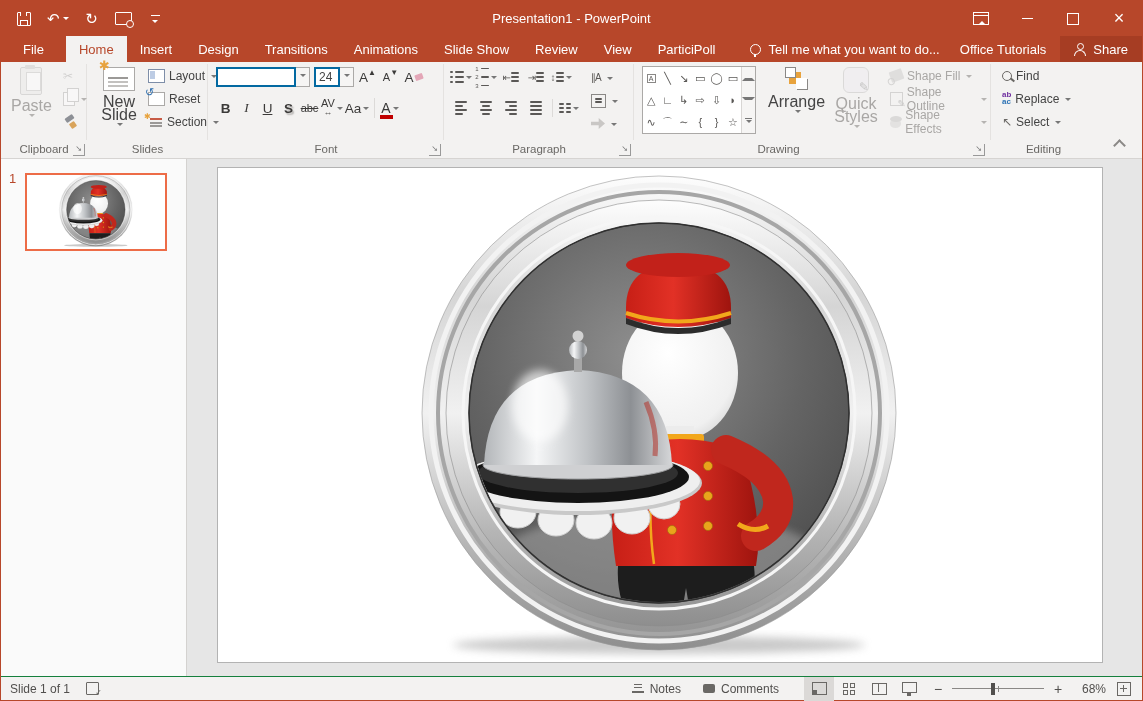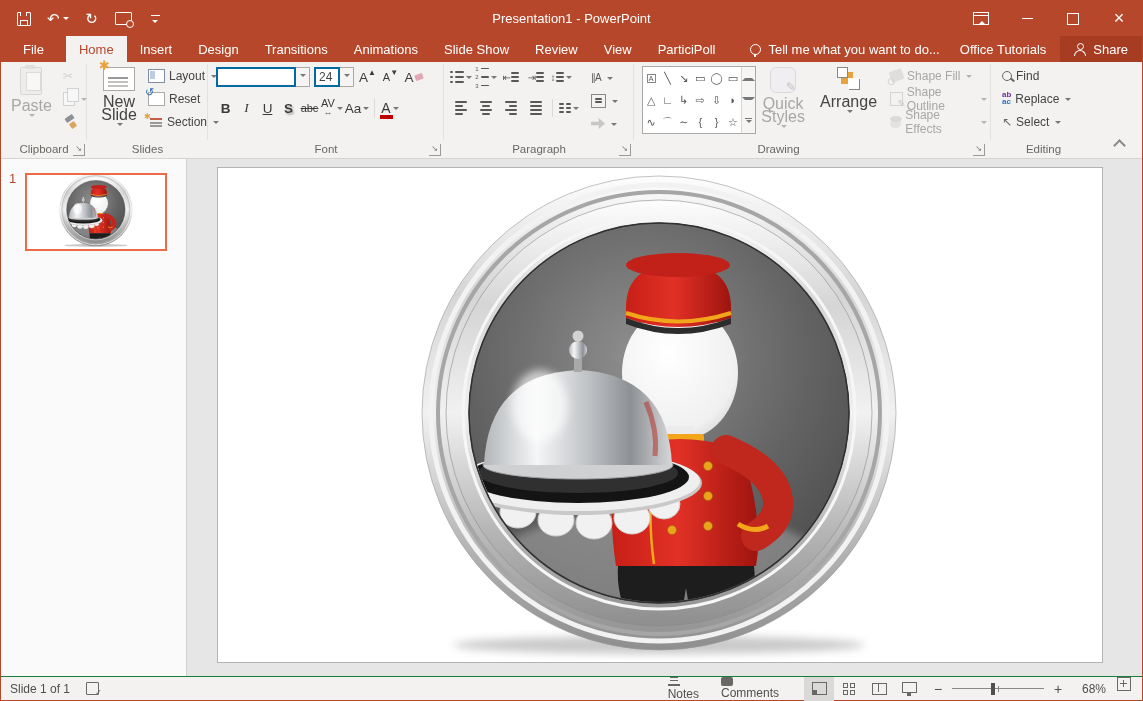--- a/index.html
+++ b/index.html
@@ -138,21 +138,21 @@
   .workspace{position:absolute;left:187px;top:158px;right:0;bottom:24px;background:#E6E6E6;}
   .slide{position:absolute;left:29px;top:8px;width:884px;height:494px;background:#fff;border:1px solid #B3B3B3;box-sizing:content-box;}
   .slide svg{display:block;}
 
   
   .statusbar{position:absolute;left:0;bottom:0;right:0;height:24px;background:#F3F2F1;border-top:1px solid #15803d;display:flex;align-items:center;font-size:12px;color:#514f4d;box-sizing:border-box;}
   .sb-left{display:flex;align-items:center;gap:16px;margin-left:9px;}
   .ic-spell{width:11px;height:11px;border:1.2px solid #6a6865;border-radius:1px;position:relative;font-size:8px;color:#6a6865;}
   .ic-spell::after{content:"✓";position:absolute;right:-4px;bottom:-3px;}
   .sb-right{margin-left:auto;display:flex;align-items:center;}
-  .sb-item{display:flex;padding:0 11px;height:24px;flex-direction:column;}
+  .sb-item{display:flex;align-items:center;gap:6px;padding:0 11px;height:24px;}
   .ic-notes{width:12px;height:10px;position:relative;}
   .ic-notes::before{content:"";position:absolute;left:2px;top:0;width:8px;height:1.4px;background:#6a6865;box-shadow:0 3px 0 #6a6865;}
   .ic-notes::after{content:"";position:absolute;left:0;top:7px;width:12px;height:2px;background:#6a6865;}
   .ic-comment{width:12px;height:9px;background:#6a6865;border-radius:2px;position:relative;}
   .ic-comment::after{content:"";position:absolute;left:2px;bottom:-3px;border:3px solid transparent;border-top-color:#6a6865;}
   .viewbtn{width:30px;height:24px;display:flex;align-items:center;justify-content:center;}
   .viewbtn.active{background:#DBD9D7;}
   .ic-vnormal{width:13px;height:11px;border:1.3px solid #6a6865;position:relative;}
   .ic-vnormal::after{content:"";position:absolute;left:0;bottom:0;width:4px;height:4px;background:#6a6865;}
   .ic-vsorter{display:grid;grid-template-columns:5px 5px;grid-gap:2px;}
@@ -510,31 +510,31 @@
           <span>
               <span class="tri-dn"></span>
             </span>
           <span>
               <span class="tri-more">
                 <span class="tri-dn"></span>
               </span>
             </span>
         </div>
       </div>
+      <div class="bb" style="margin-left:8px;">
+        <span class="ic-arrange"></span>
+        <span class="cap">
+            <span>Arrange</span>
+            <span class="ddk"></span>
+          </span>
+      </div>
       <div class="bb disabled" style="margin-left:2px;">
         <span class="ic-qstyle dim"></span>
         <span class="cap" style="width:42px;">
             <span>Quick Styles</span>
-            <span class="ddk"></span>
-          </span>
-      </div>
-      <div class="bb" style="margin-left:8px;">
-        <span class="ic-arrange"></span>
-        <span class="cap">
-            <span>Arrange</span>
             <span class="ddk"></span>
           </span>
       </div>
       <div style="display:flex;flex-direction:column;margin-left:6px;">
         <span class="sb disabled">
             <span class="ic-fill dim"></span>
             <span>Shape Fill</span>
             <span class="ddk"></span>
           </span>
         <span class="sb disabled">

